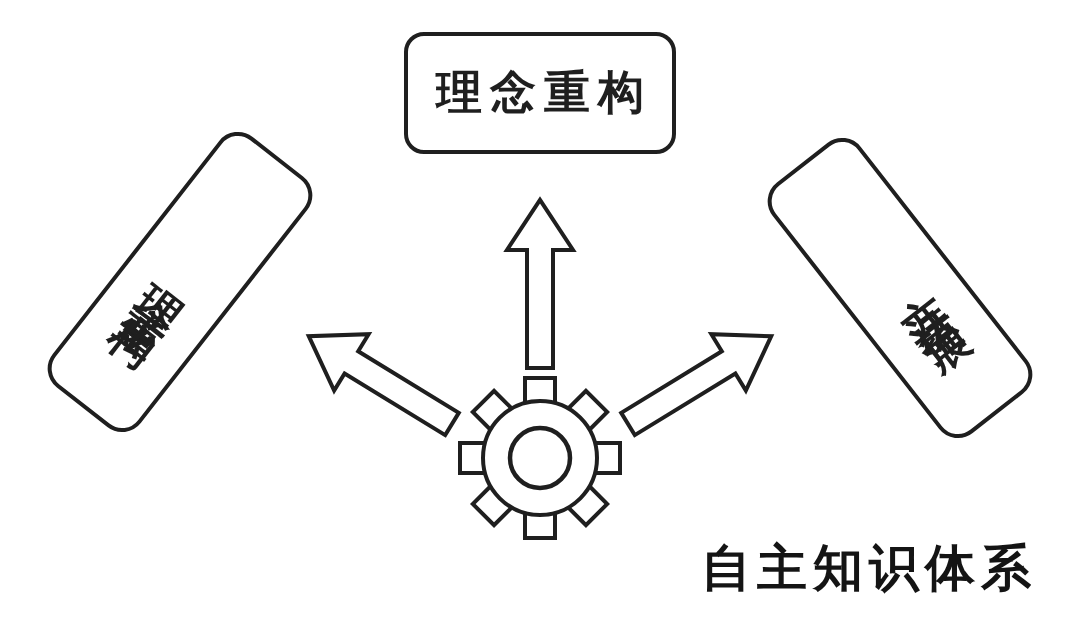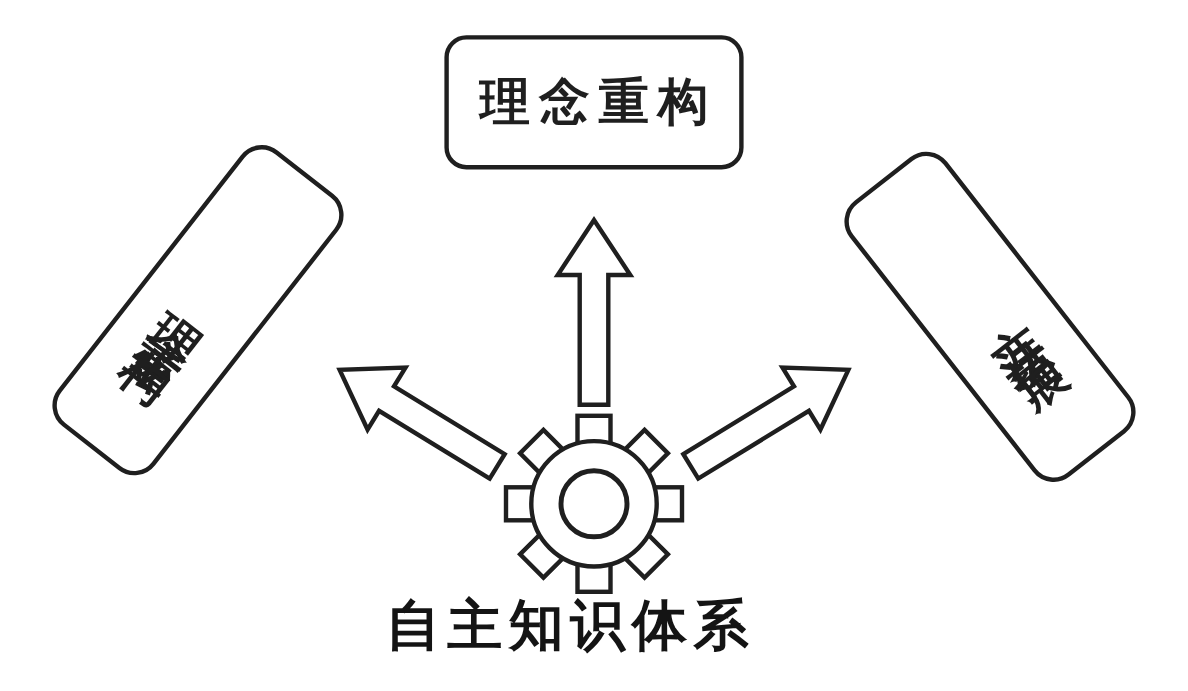--- a/index.html
+++ b/index.html
@@ -71,21 +71,21 @@
     left: 0;
     top: 0;
     width: 1080px;
     height: 628px;
   }
   .center-caption {
     position: absolute;
     left: 0;
     top: 535px;
     width: 1037px;
-    text-align: center;
+    text-align: right;
     font-size: 50px;
     font-weight: bold;
     color: #141414;
     letter-spacing: 6px;
   }
 </style>
 </head>
 <body>
 
 <div class="stage">

